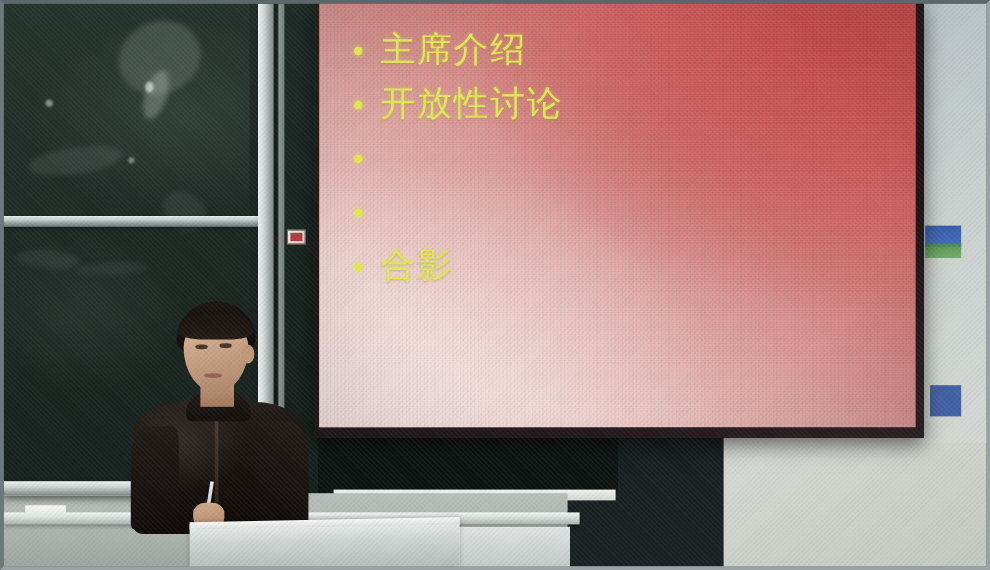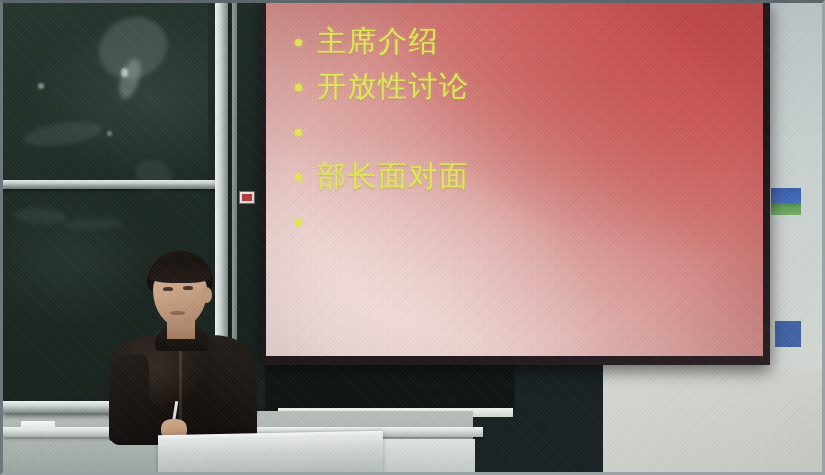--- a/index.html
+++ b/index.html
@@ -399,24 +399,24 @@
       </div>
       <div class="bullet-row">
         <span class="bullet-dot"></span>
         <span class="bullet-text">开放性讨论</span>
       </div>
       <div class="bullet-row">
         <span class="bullet-dot"></span>
       </div>
       <div class="bullet-row">
         <span class="bullet-dot"></span>
-        <span class="bullet-text">部长面对面</span>
       </div>
       <div class="bullet-row">
         <span class="bullet-dot"></span>
+        <span class="bullet-text">合影</span>
       </div>
     </div>
 
     <div class="board-white-frame"></div>
     <div class="board-lower"></div>
     <div class="rail-h2"></div>
     <div class="chalk-tray"></div>
     <div class="eraser"></div>
 
     <div class="person">

